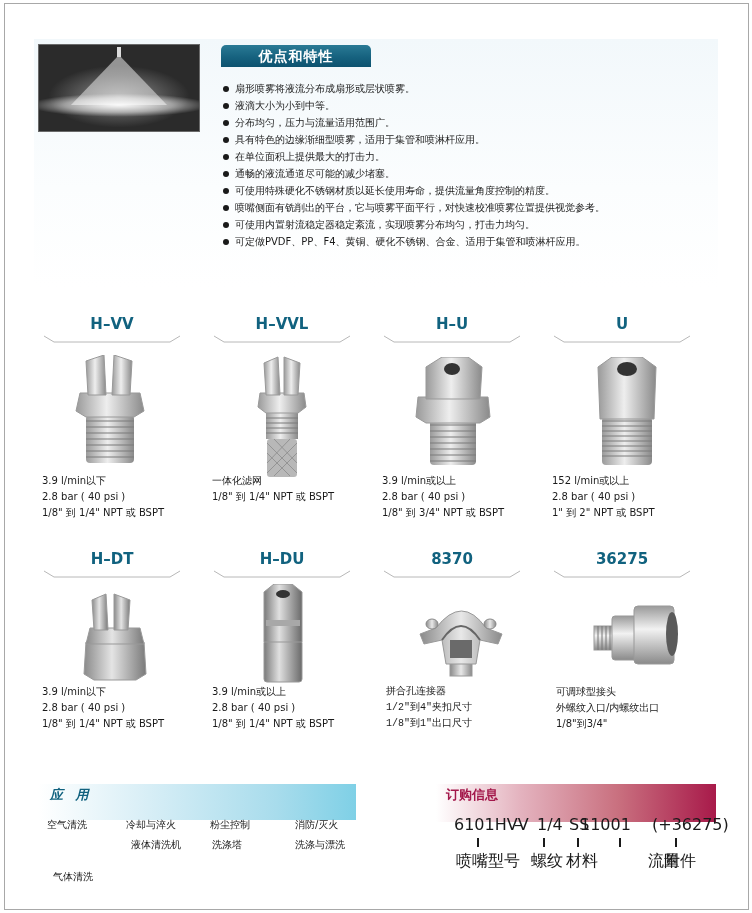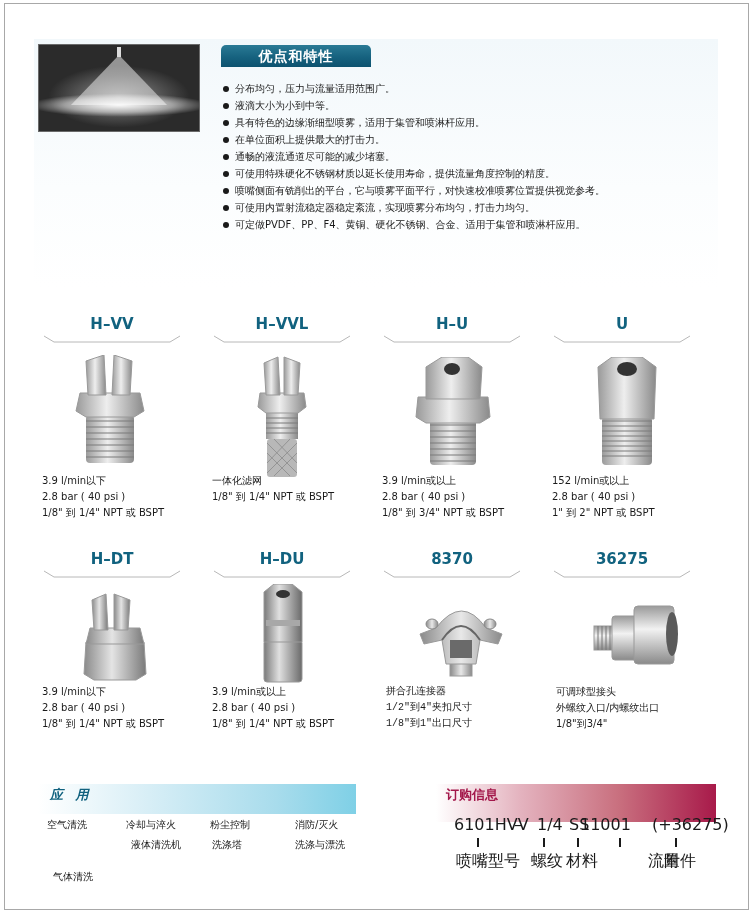--- a/index.html
+++ b/index.html
@@ -61,21 +61,21 @@
   }
   .product .sep svg { position: absolute; left: 0; top: 0; }
   .product .img-wrap { position: relative; height: 130px; }
   .product .specs { font-size: 10px; line-height: 16px; color: #1a1a1a; white-space: nowrap; }
 
   
   .nz { position: absolute; }
 
   
   .app-bar {
-    position: absolute; left: 38px; top: 784px; width: 318px; height: 30px;
+    position: absolute; left: 38px; top: 784px; width: 318px; height: 36px;
     background: linear-gradient(90deg, #ffffff 0%, #d7eef6 35%, #a8dcec 75%, #7fd0e6 100%);
   }
   .app-bar .label {
     position: absolute; left: 12px; top: 0; line-height: 22px; font-size: 13px; font-weight: bold;
     color: #11627f; font-style: italic; letter-spacing: 4px;
   }
   .app-grid { position: absolute; left: 47px; top: 818px; }
   .app-row { position: relative; height: 20px; }
   .app-row span { position: absolute; top: 0; font-size: 10px; line-height: 14px; white-space: nowrap; }
 
@@ -98,22 +98,23 @@
 <div class="top-band"></div>
 
 <div class="spray-photo">
   <div class="fan"></div>
   <div class="cone"></div>
   <div class="nozzle"></div>
 </div>
 
 <div class="feat-title">优点和特性</div>
 <ul class="feat-list">
+  <li><span class="bullet"></span><span>扇形喷雾将液流分布成扇形或层状喷雾。</span></li>
+  <li><span class="bullet"></span><span>液滴大小为小到中等。</span></li>
   <li><span class="bullet"></span><span>分布均匀，压力与流量适用范围广。</span></li>
-  <li><span class="bullet"></span><span>液滴大小为小到中等。</span></li>
   <li><span class="bullet"></span><span>具有特色的边缘渐细型喷雾，适用于集管和喷淋杆应用。</span></li>
   <li><span class="bullet"></span><span>在单位面积上提供最大的打击力。</span></li>
   <li><span class="bullet"></span><span>通畅的液流通道尽可能的减少堵塞。</span></li>
   <li><span class="bullet"></span><span>可使用特殊硬化不锈钢材质以延长使用寿命，提供流量角度控制的精度。</span></li>
   <li><span class="bullet"></span><span>喷嘴侧面有铣削出的平台，它与喷雾平面平行，对快速校准喷雾位置提供视觉参考。</span></li>
   <li><span class="bullet"></span><span>可使用内置射流稳定器稳定紊流，实现喷雾分布均匀，打击力均匀。</span></li>
   <li><span class="bullet"></span><span>可定做PVDF、PP、F4、黄铜、硬化不锈钢、合金、适用于集管和喷淋杆应用。</span></li>
 </ul>
 
 <div class="product" style="left:42px; top:315px;">

